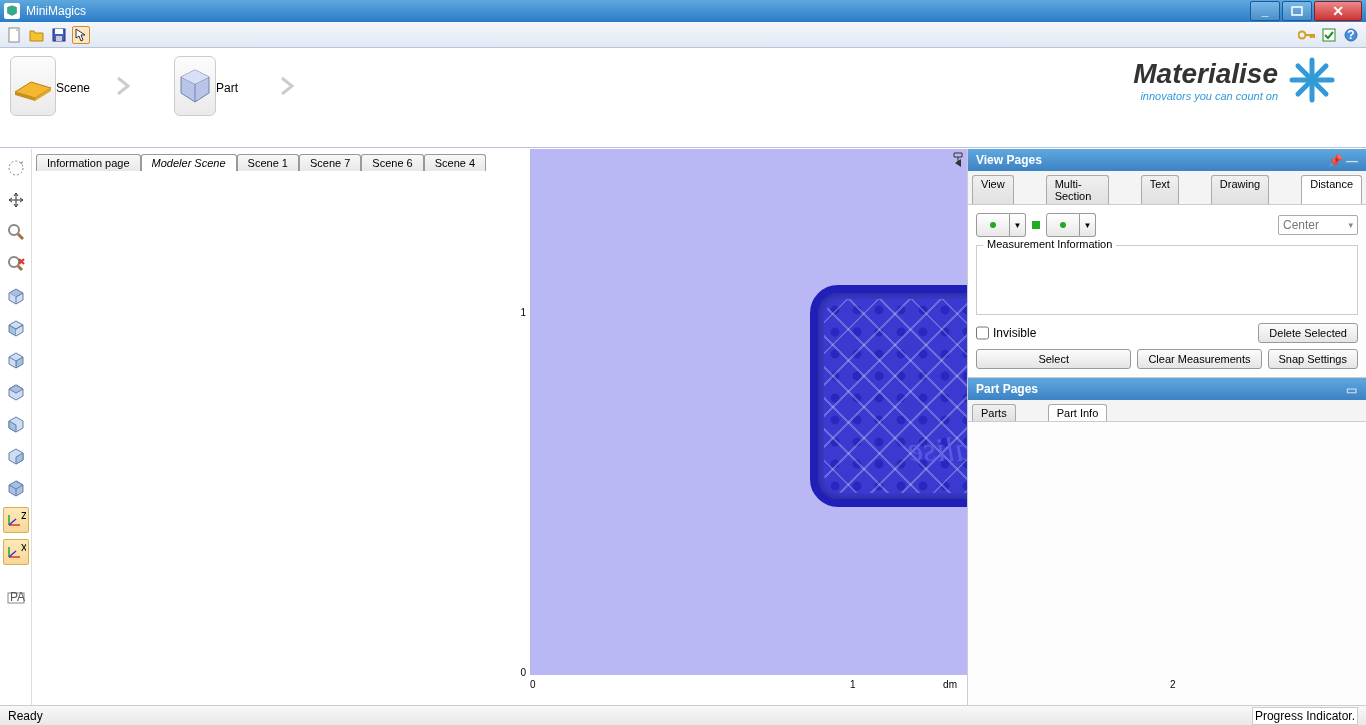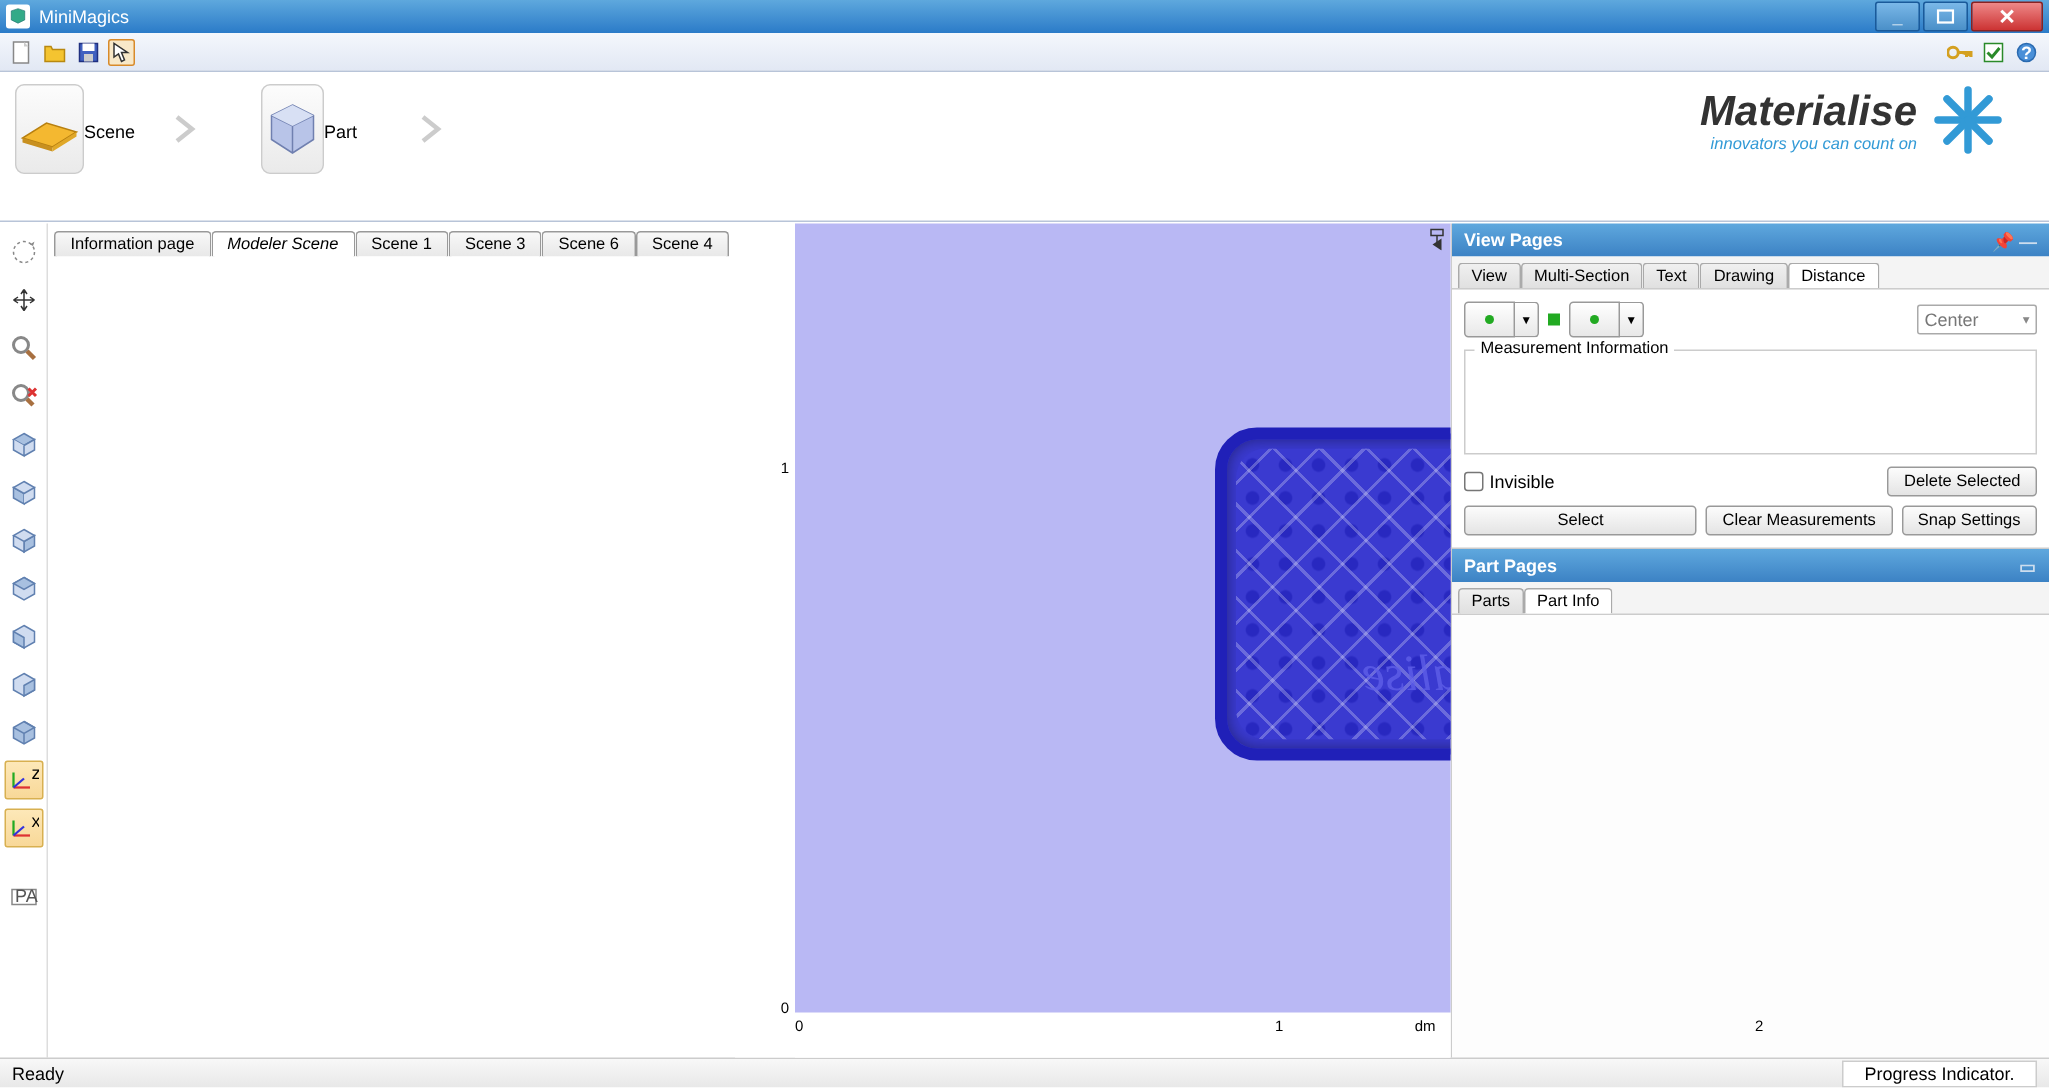--- a/index.html
+++ b/index.html
@@ -73,42 +73,42 @@
 .axis { position:absolute; }
 .axis line { }
 .axis-label { font-size:11px; position:absolute; }
 .wcs-box { position:absolute; left: 725px; top: 120px; border:1px solid #c8c820; background:#f8f880; padding:0 3px; font-size:10px; }
 
 
 .rpanels { width: 399px; background: #fff; border-left: 1px solid #ccc; display: flex; flex-direction: column; }
 .panel-hdr { height: 22px; background: linear-gradient(#5fa8de, #3c82c4); color: #fff; font-weight: bold; padding: 3px 8px; display:flex; align-items:center; }
 .panel-hdr .sp { flex:1; }
 .panel-hdr .hicon { width:12px;height:12px; margin-left:6px; color:#cde; cursor:pointer;}
-.panel-tabs { display:flex; padding: 4px 4px 0 4px; background:#f4f4f4; border-bottom:1px solid #ccc;}
+.panel-tabs { display:flex; padding: 4px 4px 0 4px; background:#f4f4f4; border-bottom:1px solid #ccc;gap:32px;}
 .ptab { padding: 2px 8px; border:1px solid #aaa; border-bottom:none; background:linear-gradient(#f0f0f0,#e0e0e0); margin-right:0px; border-radius:3px 3px 0 0; font-size:11px; cursor:pointer;}
 .ptab.active { background:#fff; }
 .panel-body { padding: 8px; border-bottom:1px solid #ccc; }
 .meas-row { display:flex; align-items:center; gap:6px; margin-bottom:8px; }
 .square-btn { width:34px; height:24px; border:1px solid #999; background:linear-gradient(#fff,#e8e8e8); border-radius:3px; display:flex;align-items:center;justify-content:center;}
 .drop-arrow { width:16px; height:24px; border:1px solid #999; border-left:none; background:linear-gradient(#fff,#e8e8e8); border-radius:0 3px 3px 0; display:flex;align-items:center;justify-content:center; font-size:8px;}
 .square-btn.joined{border-radius:3px 0 0 3px;}
 .green-sq { width:8px;height:8px; background:#2a2; }
 .combo { width:80px; height:20px; border:1px solid #aaa; background:#fff; display:flex;align-items:center; padding:0 4px; font-size:11px; color:#777; border-radius:2px;}
 .combo::after{content:"▾"; margin-left:auto; font-size:9px; color:#888;}
 .fieldset { border:1px solid #ccc; padding: 20px 8px 8px 8px; position:relative; margin-bottom:8px; min-height:70px;}
 .fieldset .legend { position:absolute; top:-8px; left:6px; background:#fff; padding:0 4px; font-size:11px; }
 .btn { padding:3px 10px; border:1px solid #999; background:linear-gradient(#fcfcfc,#e4e4e4); border-radius:3px; font-size:11px; cursor:pointer;}
 .btn-row { display:flex; gap:6px; justify-content:flex-start; align-items:center;}
 .chk-row { display:flex; gap:4px; font-size:11px; margin-bottom:6px;}
 .partinfo-body { flex:1; background:#fdfdfd; }
 
 
 .statusbar { height: 20px; background: linear-gradient(#f8f8f8,#e8e8e8); border-top:1px solid #ccc; display:flex; align-items:center; padding:0 8px; font-size:11px; }
 .statusbar .sp { flex:1; }
-.prog-box { border:1px solid #ccc; padding:1px 14px; background:#fff; }
+.prog-box { border:1px solid #ccc; padding:1px 2px; background:#fff; }
 
 svg { display:block; }
 </style>
 </head>
 <body>
 
 <div class="titlebar">
   <div class="icon">
     <svg viewBox="0 0 16 16">
         <path d="M2 3 L8 1 L14 3 L14 11 L8 14 L2 11 Z" fill="#3a8" stroke="#166" stroke-width="0.5"></path>
@@ -319,21 +319,21 @@
           <text x="4" y="10" font-size="6" fill="#555">PARS</text>
         </svg>
       </div>
   </div>
 
   <div class="center">
     <div class="tabbar">
       <div class="tab">Information page</div>
       <div class="tab active">Modeler Scene</div>
       <div class="tab">Scene 1</div>
-      <div class="tab">Scene 3</div>
+      <div class="tab">Scene 7</div>
       <div class="tab">Scene 6</div>
       <div class="tab">Scene 4</div>
     </div>
     <div class="viewport-wrap">
       <div class="ruler-corner">dm</div>
       <div class="ruler-left">
         <div class="tick" style="top:158px">1</div>
         <div class="tick" style="bottom:-3px">0</div>
       </div>
       <div class="ruler-bottom">

